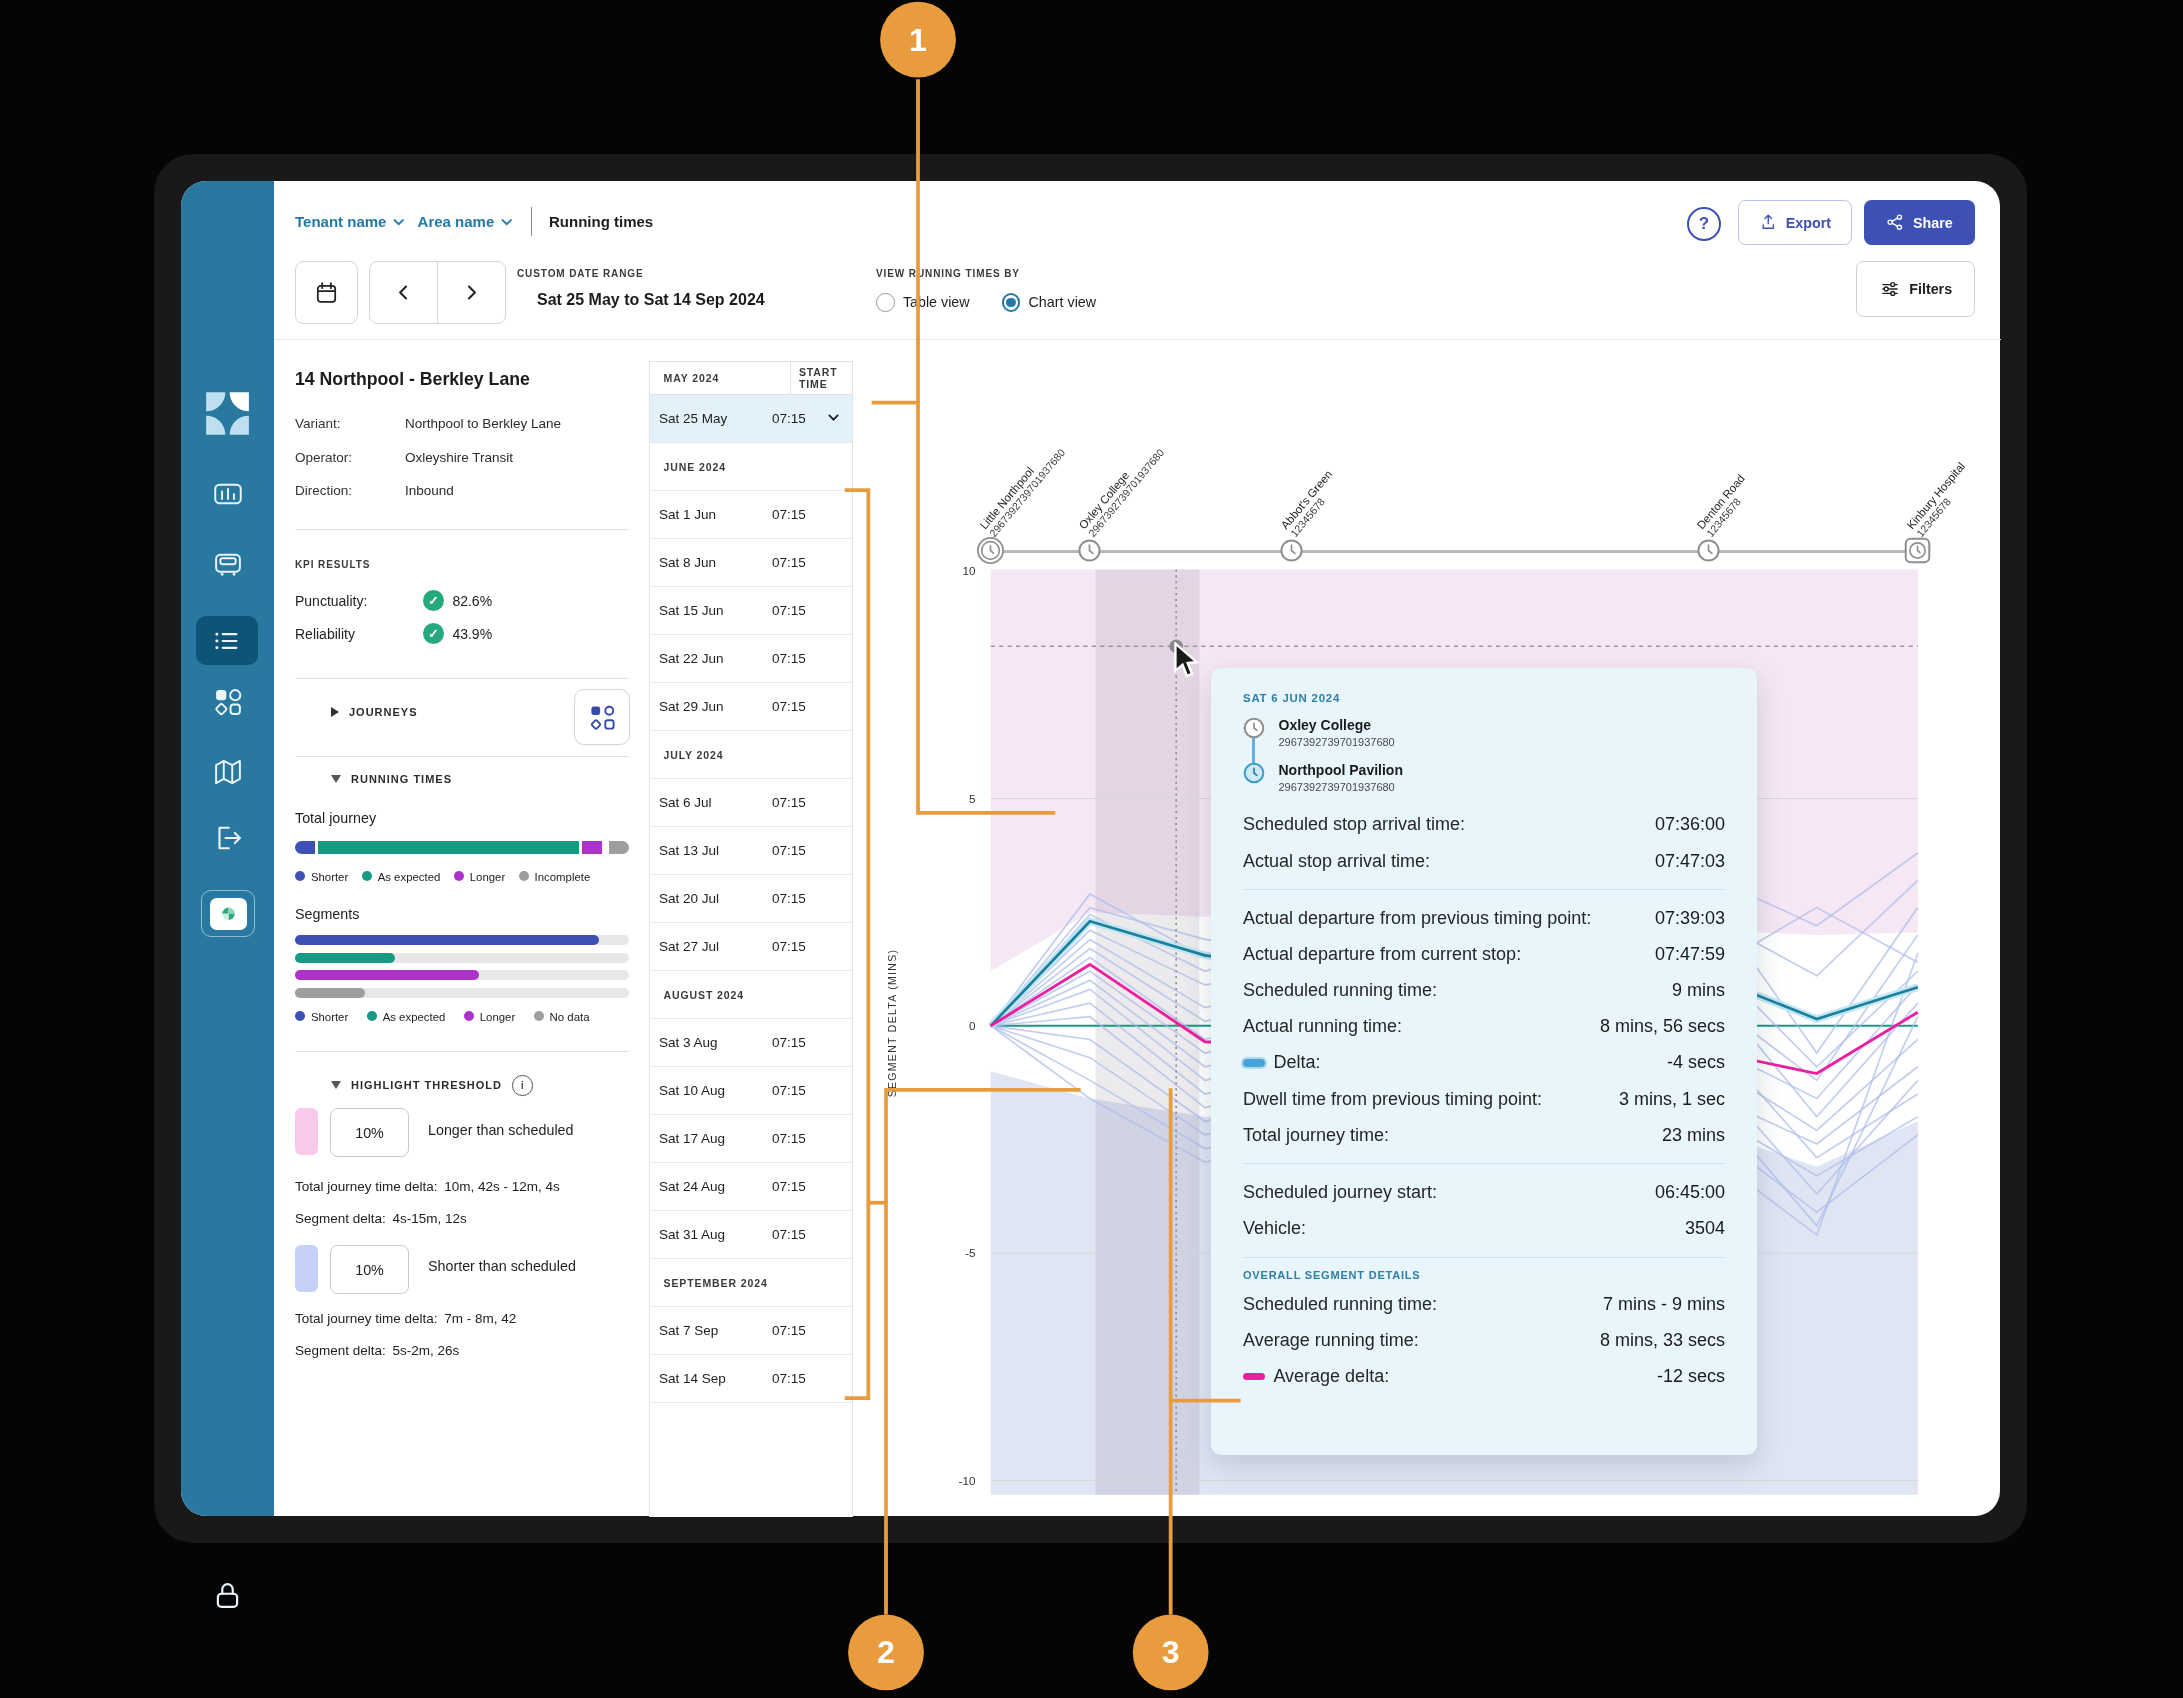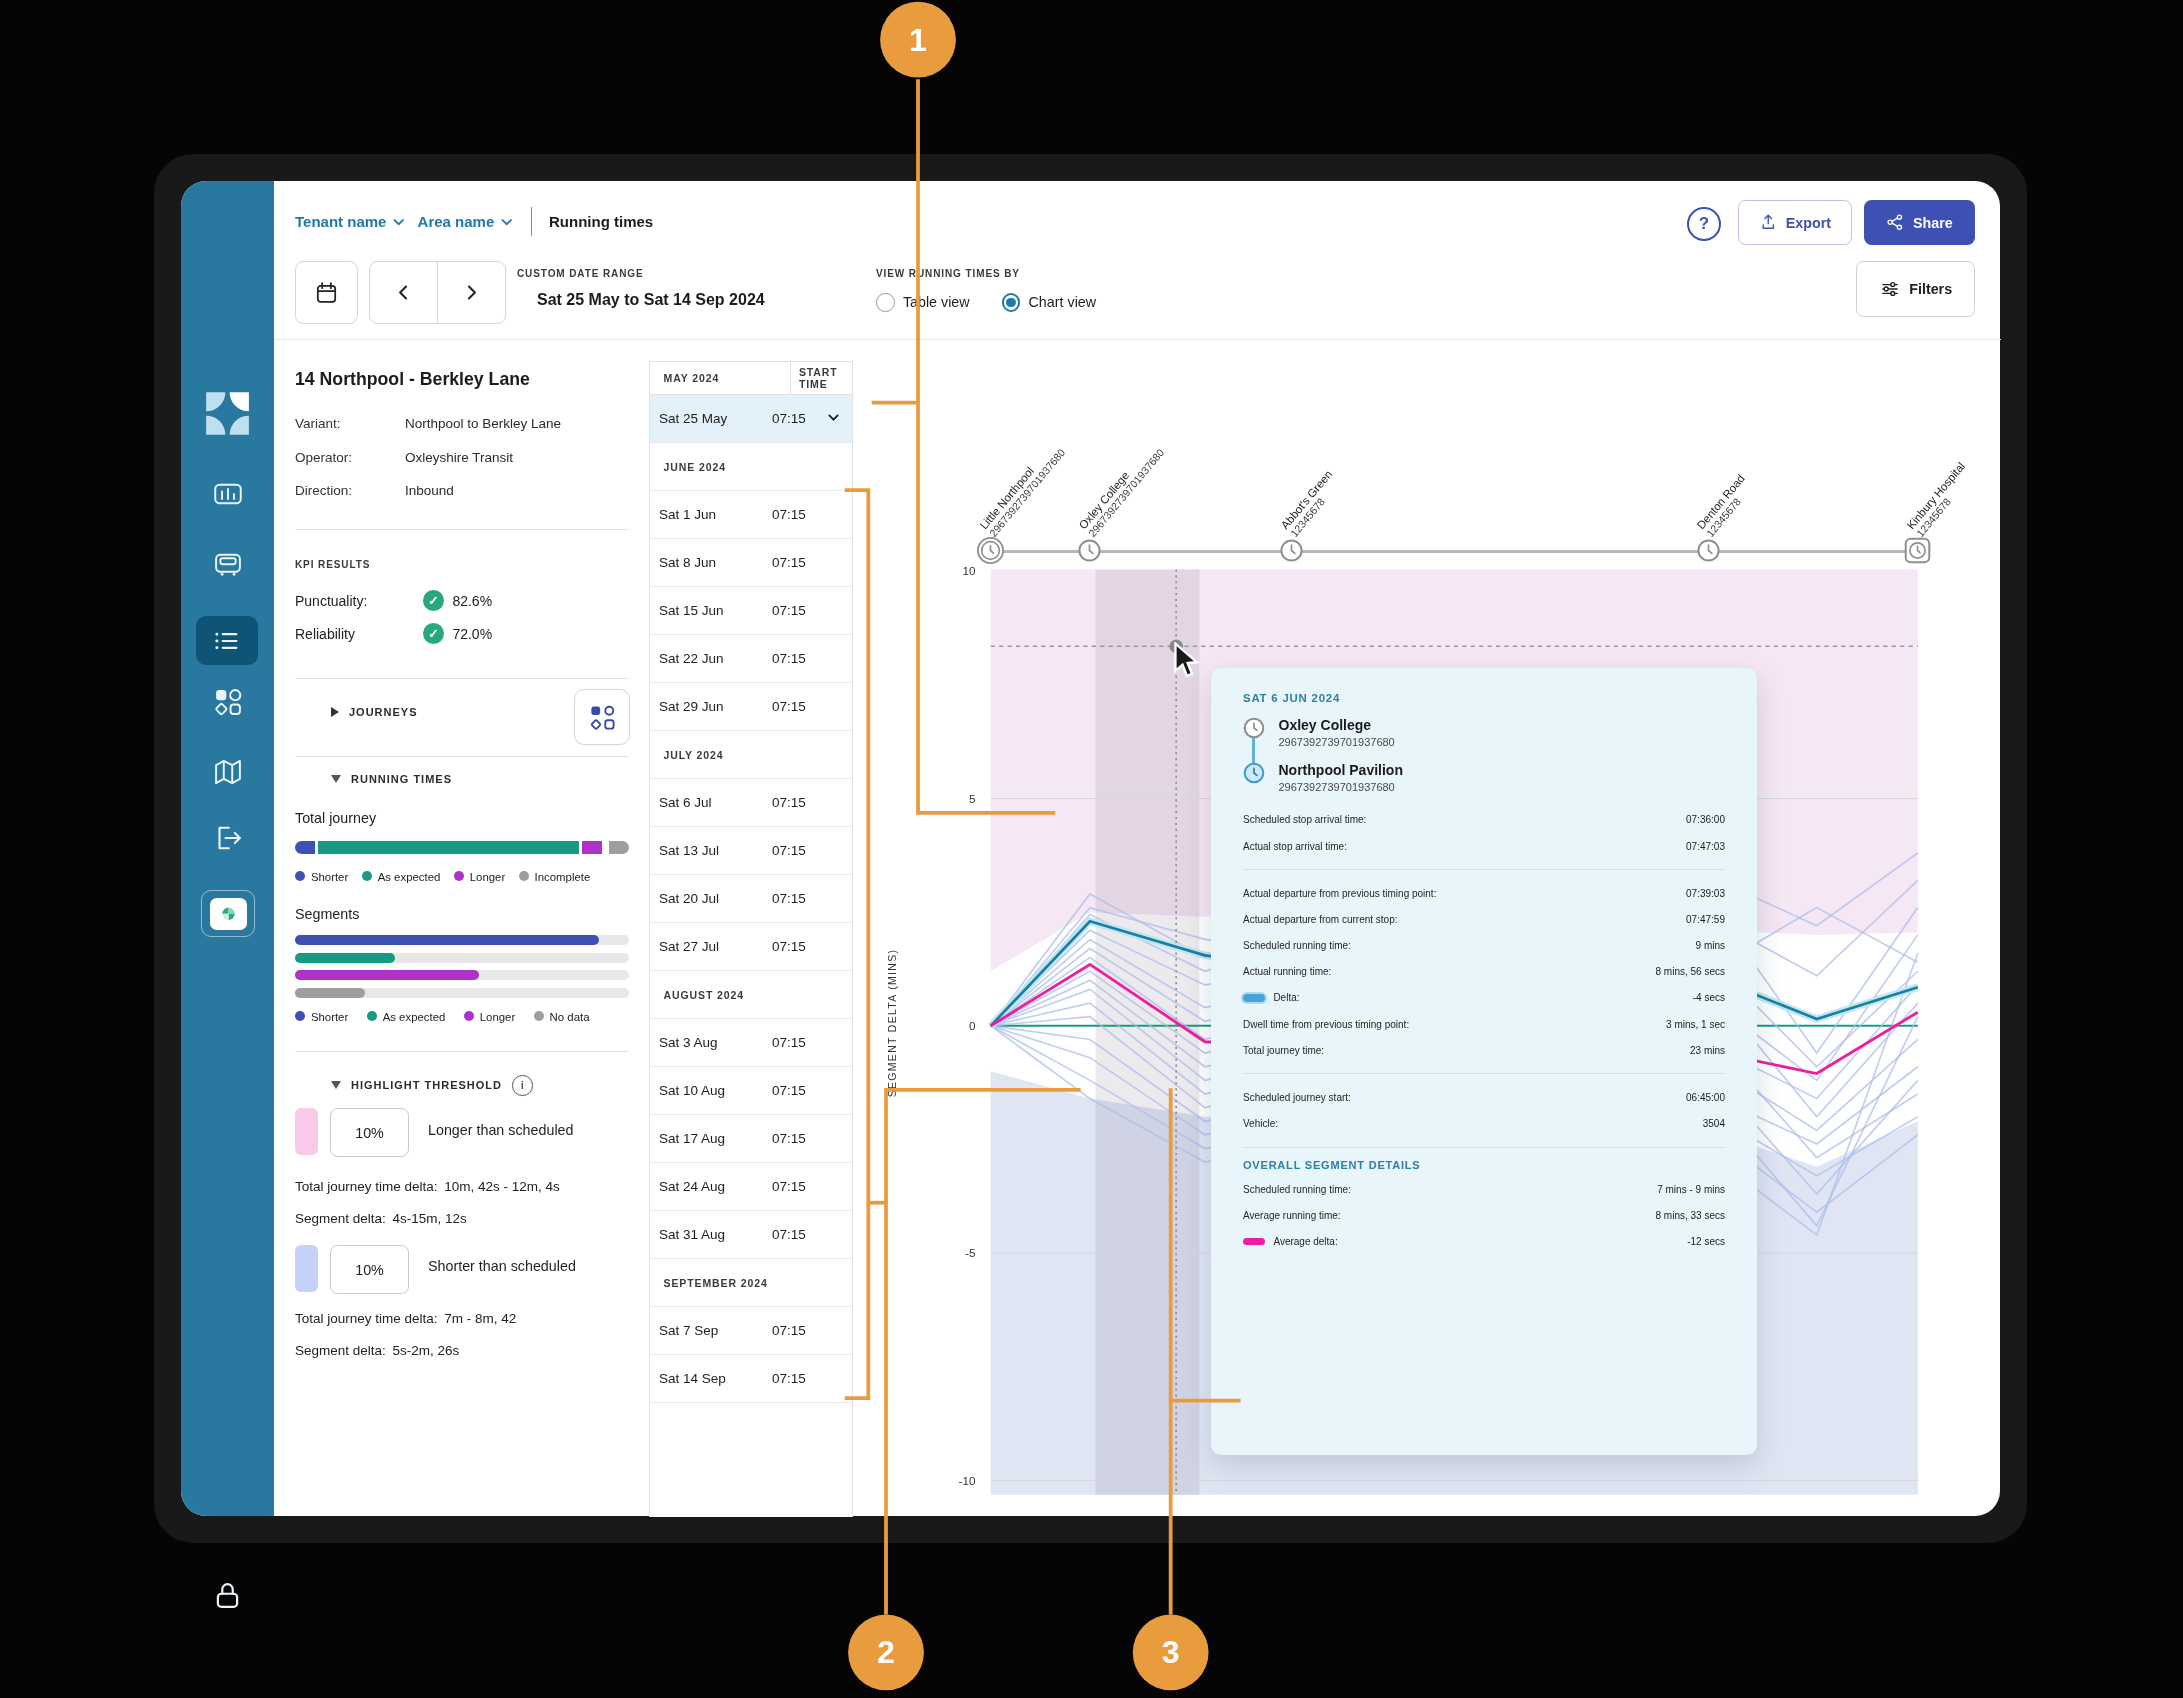--- a/index.html
+++ b/index.html
@@ -76,21 +76,21 @@
   .stoplabel .nm{font-size:11.4px;color:#1d1d1d;}
   .stoplabel .id{font-size:10.5px;color:#3c3c3c;}
   
   .tt{position:absolute;left:1211px;top:668px;width:546px;height:787px;background:#E8F5FB;border-radius:10px;box-shadow:0 10px 29px rgba(30,60,80,.18);box-sizing:border-box;padding:23.6px 32px 17px 32px;}
   .tt-date{font-size:11.4px;font-weight:700;letter-spacing:0.8px;color:#2E7FA6;}
   .tt-stops{position:relative;margin-top:13.5px;}
   .tt-stop{display:flex;gap:13.5px;}
   .tt-stop .nm{font-size:14px;font-weight:600;color:#1b1b1b;}
   .tt-stop .id{font-size:11px;color:#4a4a4a;margin:3.4px 0 13.5px 0;}
   .tt-conn{position:absolute;left:9.3px;top:18.5px;width:2.5px;height:47px;background:#63B1DC;}
-  .tt-row{display:flex;justify-content:space-between;align-items:center;padding:7.6px 0;font-size:10px;color:#262626;}
+  .tt-row{display:flex;justify-content:space-between;align-items:center;padding:7.6px 0;font-size:18px;color:#262626;}
   .tt-row .v{color:#1b1b1b;}
   .tt-row .l{display:flex;align-items:center;gap:8.4px;}
   .tt-div{height:0.8px;background:#C8E2EF;margin:10px 0;}
   .tt-sub{font-size:11px;font-weight:700;letter-spacing:0.8px;color:#2E7FA6;margin:11.8px 0 5px 0;}
   .dash{width:22px;height:7.6px;border-radius:4.2px;}
   .dash-blue{background:#4AA3D8;box-shadow:0 0 0 2.1px #AFD9EF;}
   .dash-magenta{background:#EC1FA1;}
   svg text{font-family:"Liberation Sans",sans-serif;}
 </style>
 </head>
@@ -286,21 +286,21 @@
   <div class="panel-div" style="top:529px;"></div>
   <div class="abs cap-label" style="left:295px;top:559px;">KPI RESULTS</div>
   <div class="kpi-row" style="top:590px;">
     <span class="k">Punctuality:</span>
     <span class="check">✓</span>
     <span>82.6%</span>
   </div>
   <div class="kpi-row" style="top:623px;">
     <span class="k">Reliability</span>
     <span class="check">✓</span>
-    <span>72.0%</span>
+    <span>43.9%</span>
   </div>
   <div class="panel-div" style="top:678px;"></div>
 
   <div class="abs sec-head" style="left:295px;top:706px;cursor:pointer;">
     <span class="tri-r"></span>
     <span>JOURNEYS</span>
   </div>
   <div class="icon-btn" style="left:574px;top:689px;width:54px;height:54px;border-radius:10px;">
     <svg width="27" height="27" viewBox="0 0 34 34">
       <rect x="3" y="3" width="11" height="11" rx="3" fill="#3949AB"></rect>

